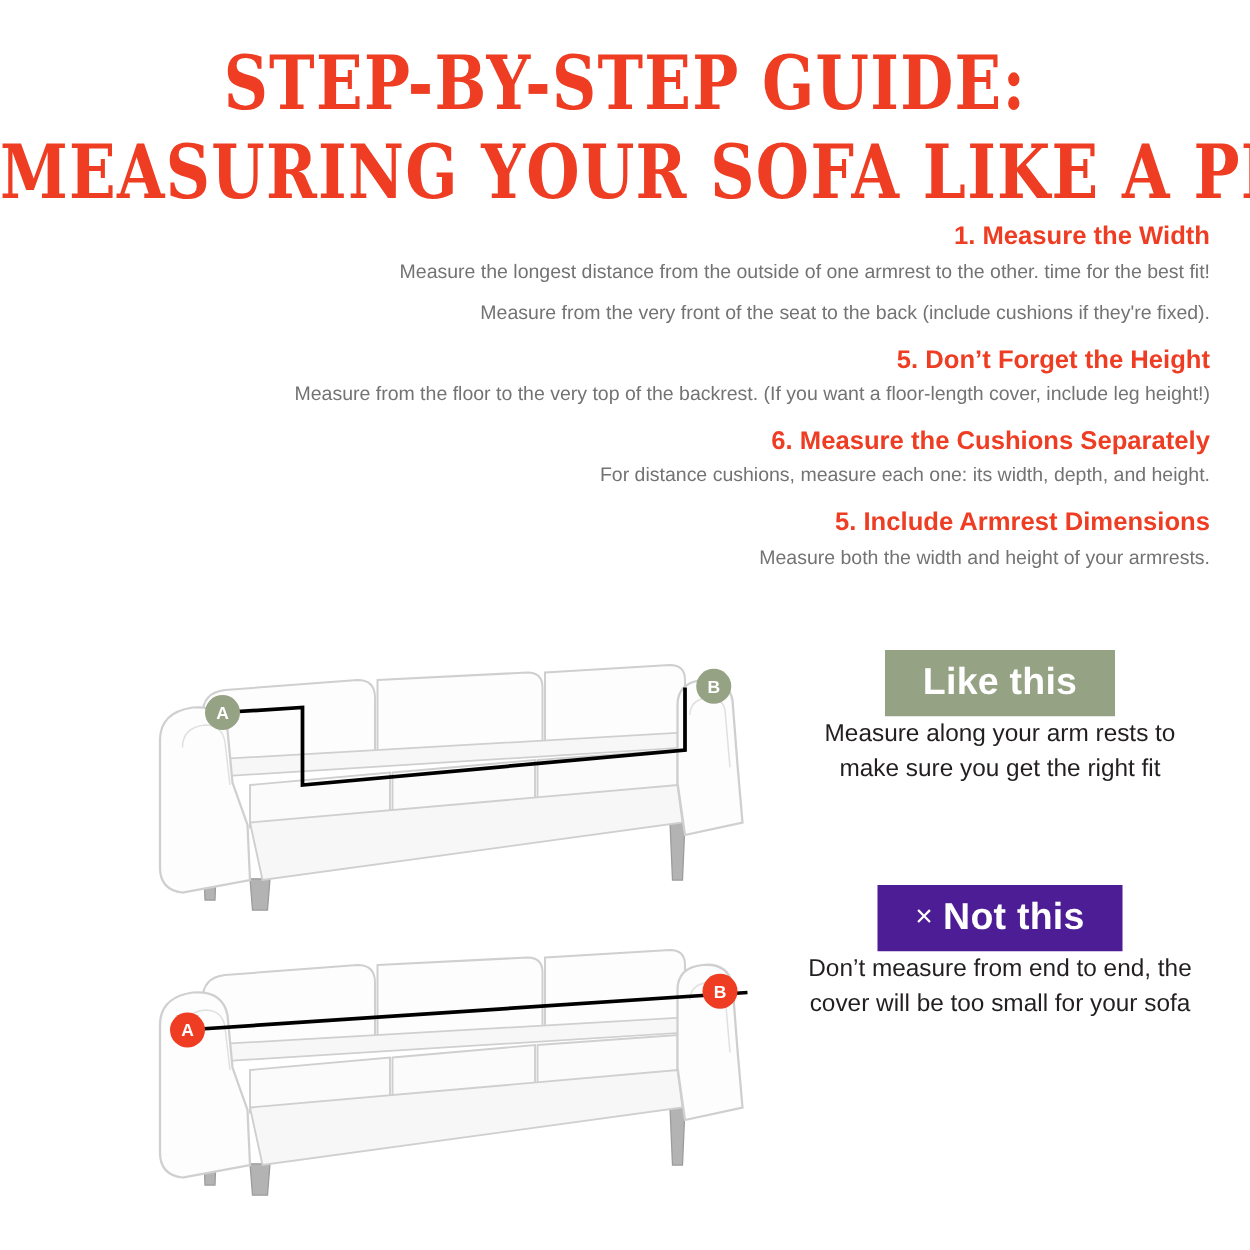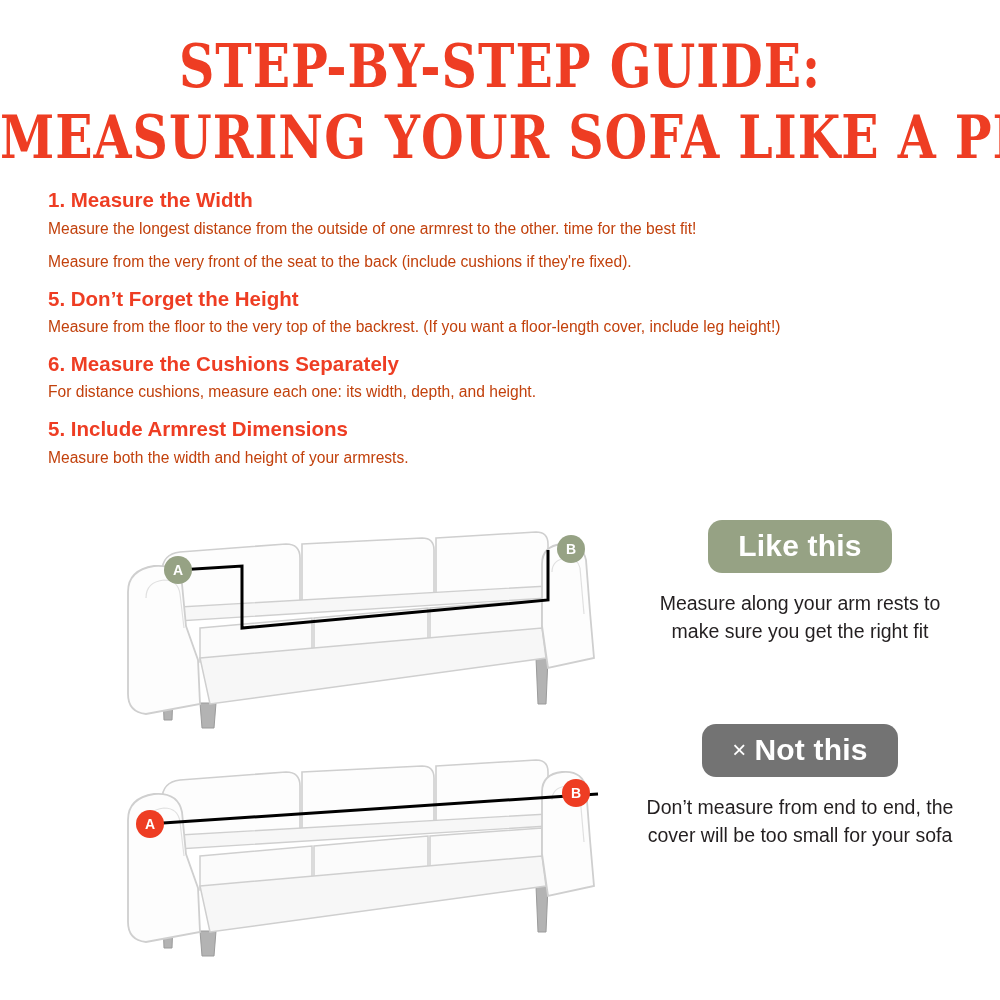--- a/index.html
+++ b/index.html
@@ -40,33 +40,34 @@
     transform-origin: center top;
     white-space: nowrap;
   }
   .title-line.l1 { font-size: 49px; }
   .title-line.l2 { font-size: 49px; margin-top: 20px; }
 
   
   .steps {
     position: absolute;
     left: 48px;
-    top: 185px;
+    top: 174px;
     width: 920px;
+    text-align: right;
   }
   .step { margin-bottom: 2px; }
   .step-heading {
     color: #ee3d23;
     font-size: 20.5px;
     font-weight: bold;
     line-height: 1.5;
     margin: 0 0 1px 0;
   }
   .step-body {
-    color: #c2410c;
+    color: #737373;
     font-size: 15.6px;
     line-height: 1.5;
     margin: 0 0 10px 0;
   }
 
   
   .illustration {
     position: absolute;
     left: 40px;
     top: 508px;
@@ -85,33 +86,31 @@
   .callout { text-align: center; }
   .callout.second { margin-top: 78px; }
   .badge {
     display: inline-block;
     padding: 9px 30px 11px 30px;
     color: #ffffff;
     font-size: 30px;
     font-weight: bold;
     letter-spacing: 0.2px;
     line-height: 1.1;
-    border-radius: 14px;
   }
   .badge.good { background: #96a284; }
-  .badge.bad  { background: #737373; }
+  .badge.bad  { background: #4c1d95; }
   .badge .x-mark {
     font-size: 24px;
     font-weight: normal;
     margin-right: 8px;
     position: relative;
     top: -2px;
   }
   .callout-text {
-    margin-top: 16px;
     font-size: 19.5px;
     line-height: 1.45;
     color: #231f20;
     padding: 0 14px;
   }
 </style>
 </head>
 <body>
 
 <div class="page">

